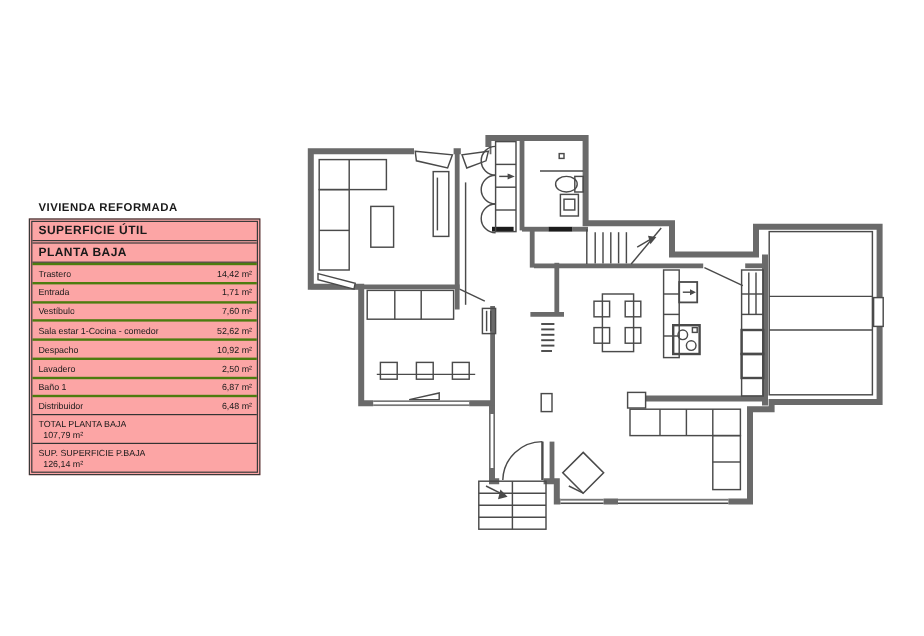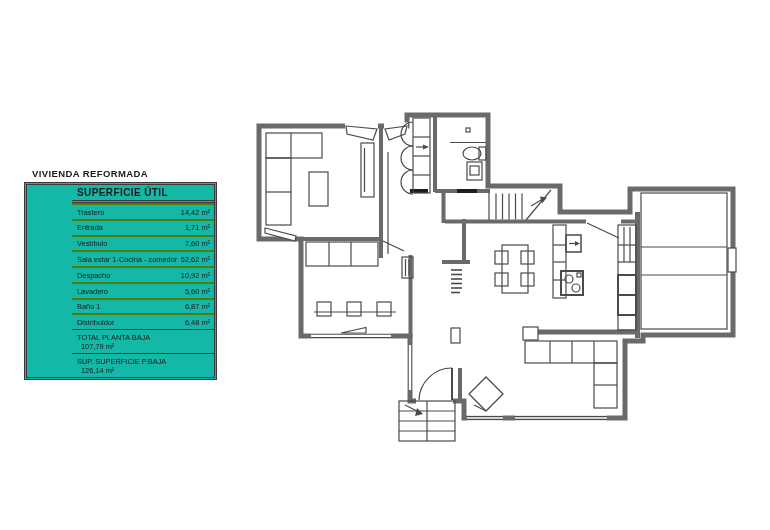--- a/index.html
+++ b/index.html
@@ -3,21 +3,21 @@
 <meta charset="utf-8">
 <style>
   html,body{margin:0;padding:0;background:#fff;}
   body{width:770px;height:530px;position:relative;overflow:hidden;
        font-family:"Liberation Sans", sans-serif;color:#1a1a1a;}
   #plan-svg{position:absolute;left:0;top:0;width:770px;height:530px;}
   
   .area-table-wrap{position:absolute;left:24px;top:168px;width:193px;}
   .area-title{font-size:9.5px;font-weight:bold;letter-spacing:.4px;
               padding-left:8px;margin-bottom:3px;white-space:nowrap;}
-  .area-box{border:3px double #3a3a3a;background:#14b8a6;padding-left:45px;}
+  .area-box{border:3px double #3a3a3a;background:#fca5a5;}
   .hrow{font-weight:bold;font-size:10px;letter-spacing:.4px;
         padding:2px 4px 2px 5px;white-space:nowrap;}
   .hrow1{border-bottom:3px double #3a3a3a;}
   .hrow2{border-bottom:1.5px solid #3a3a3a;}
   .trow{display:flex;justify-content:space-between;align-items:baseline;
         font-size:7.4px;padding:2.6px 4px 2.2px 5px;border-top:2px solid #4d7c0f;}
   .trow:first-of-type{border-top:none;}
   .trow-total{border-top:1px solid #333;flex-direction:column;}
   .tlabel{white-space:nowrap;overflow:hidden;}
   .tvalue{white-space:nowrap;padding-left:4px;}
@@ -223,20 +223,21 @@
     <line x1="427" y1="401" x2="427" y2="441"></line>
     <line x1="405" y1="405" x2="419" y2="412"></line>
     <polygon points="417,408 423,414 415,416" fill="#4a4a4a" stroke="none"></polygon>
   </g>
 </svg>
 
 <div class="area-table-wrap">
   <div class="area-title">VIVIENDA REFORMADA</div>
   <div class="area-box">
     <div class="hrow hrow1">SUPERFICIE ÚTIL</div>
+    <div class="hrow hrow2">PLANTA BAJA</div>
 
     <div class="trow">
       <span class="tlabel">Trastero</span>
       <span class="tvalue">14,42 m²</span>
     </div>
     <div class="trow">
       <span class="tlabel">Entrada</span>
       <span class="tvalue">1,71 m²</span>
     </div>
     <div class="trow">
@@ -246,21 +247,21 @@
     <div class="trow">
       <span class="tlabel">Sala estar 1-Cocina - comedor</span>
       <span class="tvalue">52,62 m²</span>
     </div>
     <div class="trow">
       <span class="tlabel">Despacho</span>
       <span class="tvalue">10,92 m²</span>
     </div>
     <div class="trow">
       <span class="tlabel">Lavadero</span>
-      <span class="tvalue">5,60 m²</span>
+      <span class="tvalue">2,50 m²</span>
     </div>
     <div class="trow">
       <span class="tlabel">Baño 1</span>
       <span class="tvalue">6,87 m²</span>
     </div>
     <div class="trow">
       <span class="tlabel">Distribuidor</span>
       <span class="tvalue">6,48 m²</span>
     </div>
 

